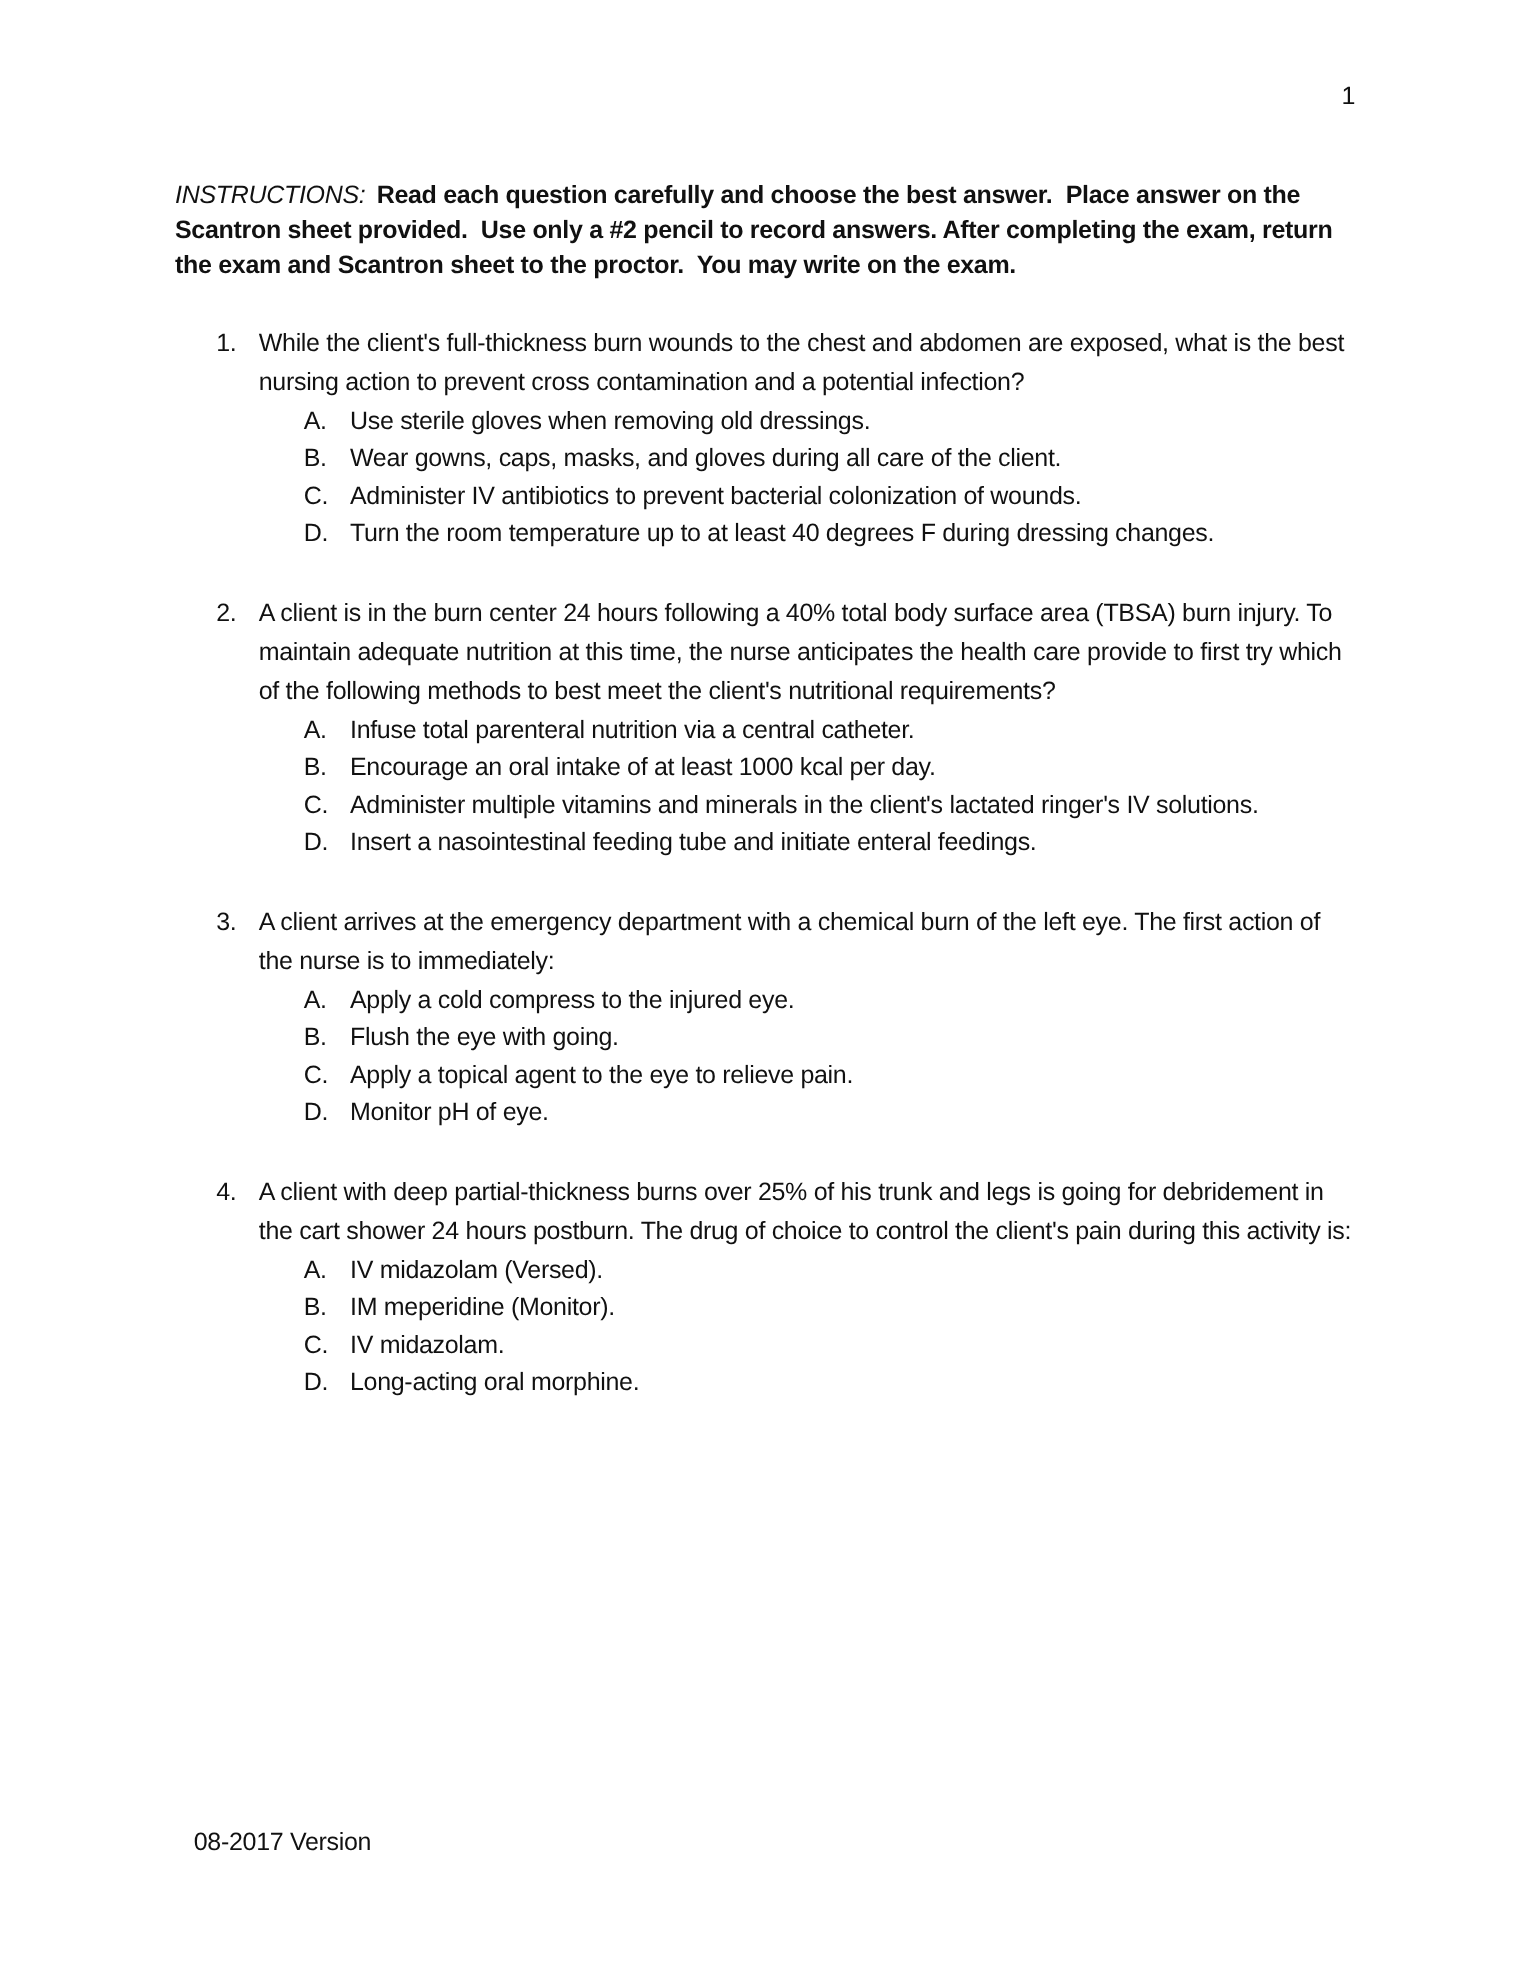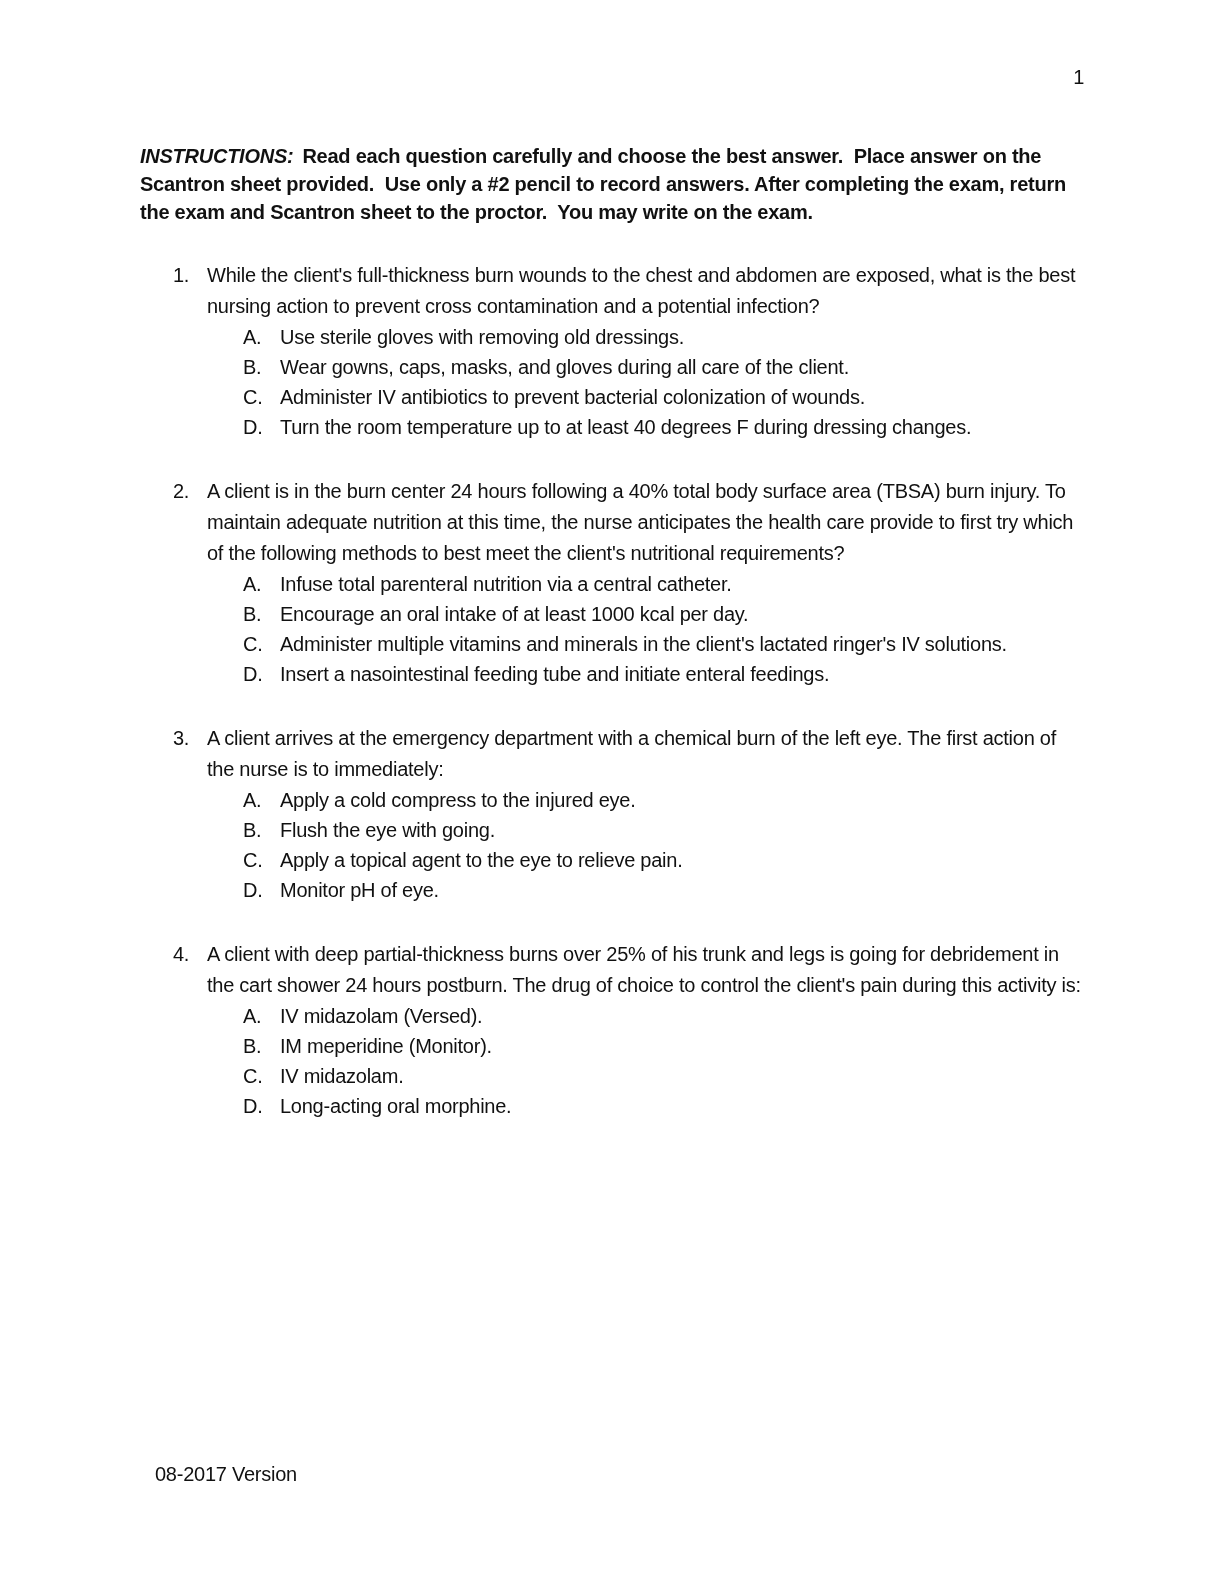--- a/index.html
+++ b/index.html
@@ -32,21 +32,21 @@
     line-height: 31px;
   }
   .instructions {
     margin-top: 26px;
     line-height: 28px;
     font-weight: bold;
     white-space: pre-wrap;
   }
   .instructions .label {
     font-style: italic;
-    font-weight: bold;
+    font-weight: normal;
     margin-right: 9px;
   }
   .question {
     margin-top: 34px;
   }
   .question:first-of-type {
     margin-top: 30px;
   }
   .q-stem-row {
     display: flex;
@@ -91,21 +91,21 @@
 
     <div class="instructions"><span class="label">INSTRUCTIONS:</span><span>Read each question carefully and choose the best answer.  Place answer on the Scantron sheet provided.  Use only a #2 pencil to record answers. After completing the exam, return the exam and Scantron sheet to the proctor.  You may write on the exam.</span></div>
 
     <div class="question">
       <div class="q-stem-row">
         <div class="q-number">1.</div>
         <div class="q-stem">While the client's full-thickness burn wounds to the chest and abdomen are exposed, what is the best nursing action to prevent cross contamination and a potential infection?</div>
       </div>
       <div class="option">
         <div class="opt-letter">A.</div>
-        <div class="opt-text">Use sterile gloves with removing old dressings.</div>
+        <div class="opt-text">Use sterile gloves when removing old dressings.</div>
       </div>
       <div class="option">
         <div class="opt-letter">B.</div>
         <div class="opt-text">Wear gowns, caps, masks, and gloves during all care of the client.</div>
       </div>
       <div class="option">
         <div class="opt-letter">C.</div>
         <div class="opt-text">Administer IV antibiotics to prevent bacterial colonization of wounds.</div>
       </div>
       <div class="option">

